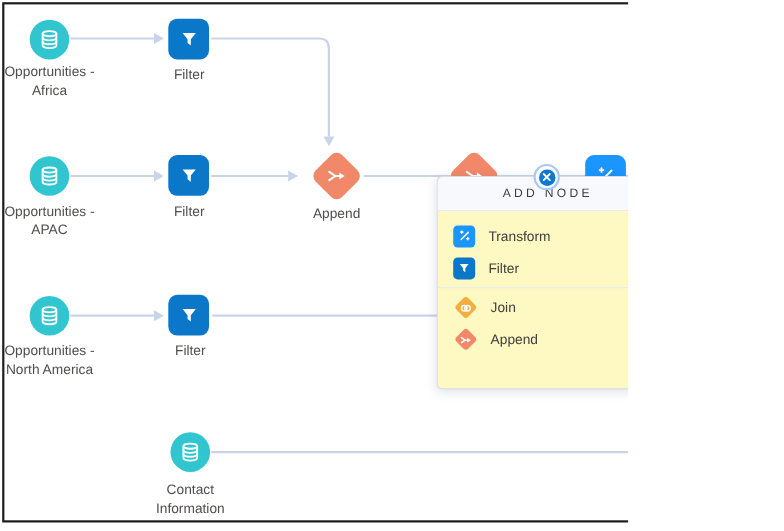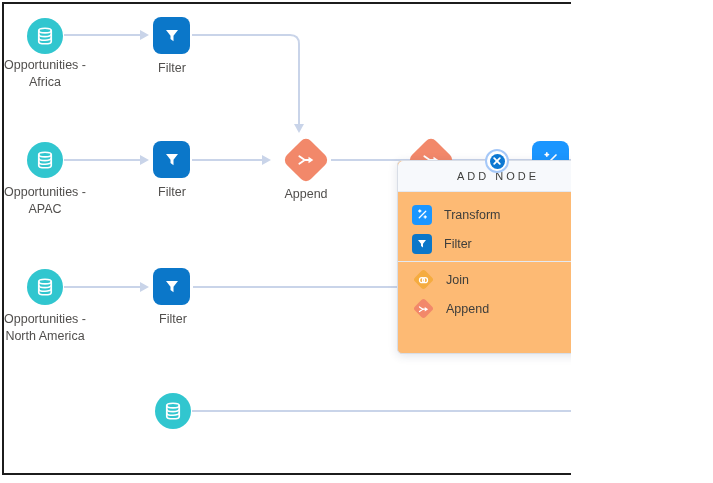--- a/index.html
+++ b/index.html
@@ -15,21 +15,21 @@
   .node-square.transform{background:var(--transform-blue,#1b96ff);}
   .node-diamond{position:absolute;border-radius:7px;transform:rotate(45deg);
     display:flex;align-items:center;justify-content:center;z-index:2;cursor:pointer;}
   .node-diamond.append{background:var(--append-coral,#f2886a);}
   .node-diamond.join{background:var(--join-yellow,#f5ac40);}
   .counter-rot{transform:rotate(-45deg);display:flex;align-items:center;justify-content:center;}
 
   .node-label{position:absolute;width:150px;text-align:center;font-size:12.5px;
     color:var(--label-text,#514f4d);line-height:1.32;z-index:3;}
 
-  .popup{position:absolute;left:397px;top:160px;width:202px;height:194px;background:#fdba74;
+  .popup{position:absolute;left:397px;top:160px;width:202px;height:194px;background:#fef9c3;
     border:1px solid var(--popup-border,#d8dde6);border-radius:5px;
     box-shadow:0 2px 10px rgba(40,60,100,0.14);z-index:10;box-sizing:border-box;}
   .popup-header{height:30px;background:#f7f9fc;border-bottom:1px solid #e4e9f1;
     border-radius:5px 5px 0 0;display:flex;align-items:center;justify-content:center;
     font-size:11px;font-weight:500;letter-spacing:3px;color:var(--menu-text,#3e3e3c);}
   .menu{padding:8px 0 4px 0;}
   .menu-item{display:flex;align-items:center;gap:12px;height:29px;box-sizing:border-box;
     padding:0 14px;font-size:12.5px;color:var(--menu-text,#3e3e3c);cursor:pointer;}
   .menu-divider{height:1px;background:#e4e9f1;margin:3px 0;}
   .mi-square{width:20px;height:20px;border-radius:4px;display:flex;align-items:center;justify-content:center;flex:0 0 auto;}
@@ -155,20 +155,22 @@
     <svg width="20" height="20" viewBox="0 0 24 24">
       <g fill="none" stroke="#fff" stroke-width="2" stroke-linecap="round">
         <ellipse cx="12" cy="5.5" rx="7.5" ry="2.8"></ellipse>
         <path d="M4.5 5.5v13c0 1.55 3.36 2.8 7.5 2.8s7.5-1.25 7.5-2.8v-13"></path>
         <path d="M4.5 10a7.5 2.8 0 0 0 15 0"></path>
         <path d="M4.5 14.3a7.5 2.8 0 0 0 15 0"></path>
       </g>
     </svg>
   </div>
   <div class="node-label" style="left:98px;top:437px;">
+    <div>Contact</div>
+      <div>Information</div>
   </div>
 
   <div class="node-diamond append" style="left:414px;top:143px;width:34px;height:34px;">
     <div class="counter-rot">
       <svg width="20" height="20" viewBox="0 0 24 24">
         <g stroke="#fff" stroke-width="2.2" fill="none" stroke-linecap="round">
           <path d="M4 7.5 L10.5 12 L4 16.5"></path>
             <path d="M10.5 12 H15.5"></path>
         </g>
         <polygon fill="#fff" points="15,8.2 20.8,12 15,15.8"></polygon>

